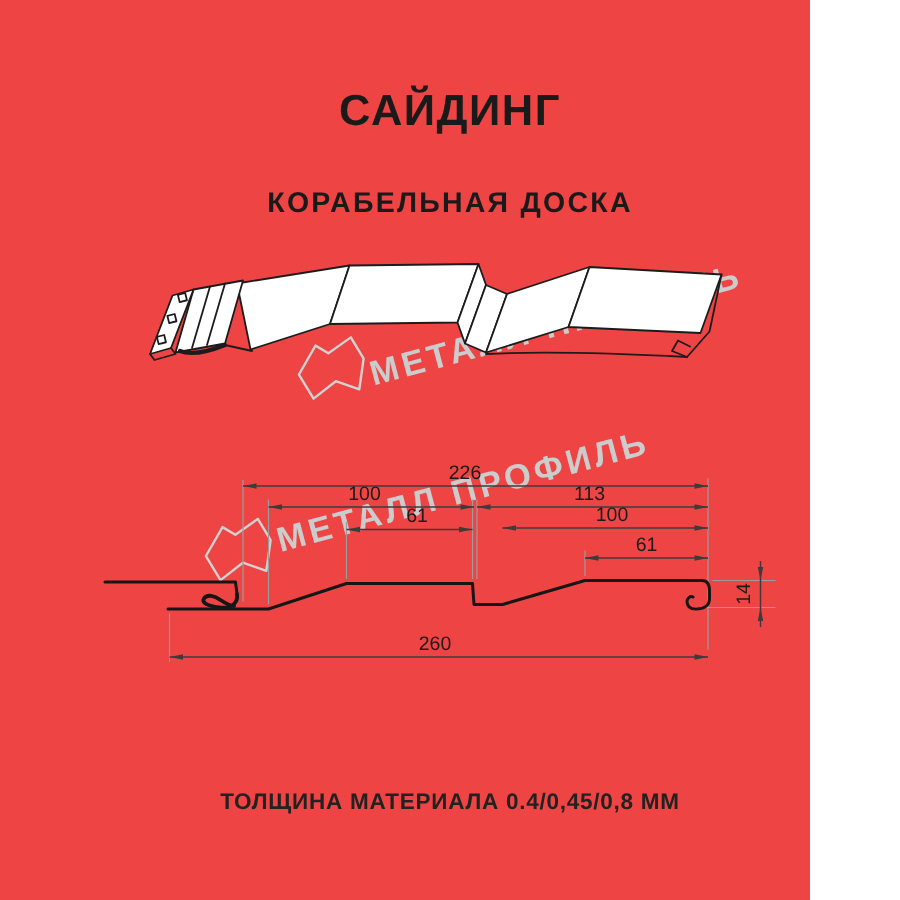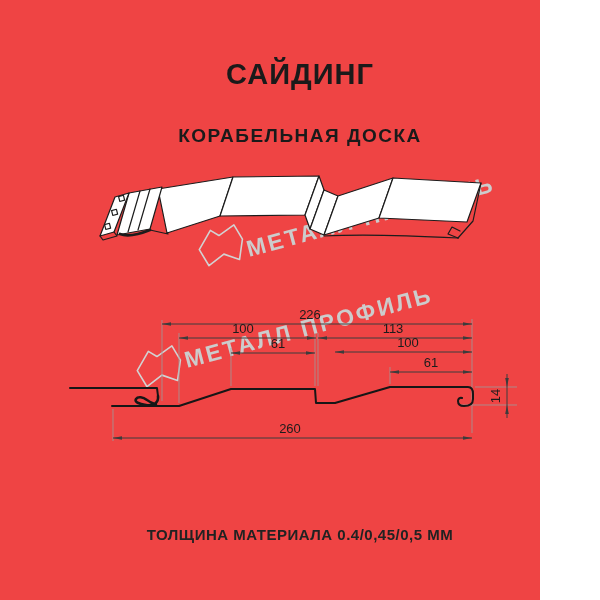--- a/index.html
+++ b/index.html
@@ -152,15 +152,15 @@
 
     <g>
       <path class="dim" d="M507,374 L507,418"></path>
       <polygon class="arr" points="507,387 505.2,378 508.8,378"></polygon>
       <polygon class="arr" points="507,405 505.2,414 508.8,414"></polygon>
       <text class="dimtxt" text-anchor="middle" transform="translate(500,396) rotate(-90)">14</text>
     </g>
 
   </svg>
 
-  <div class="ftr">ТОЛЩИНА МАТЕРИАЛА 0.4/0,45/0,5 ММ</div>
+  <div class="ftr">ТОЛЩИНА МАТЕРИАЛА 0.4/0,45/0,8 ММ</div>
 
 </div>
 
 </body></html>

